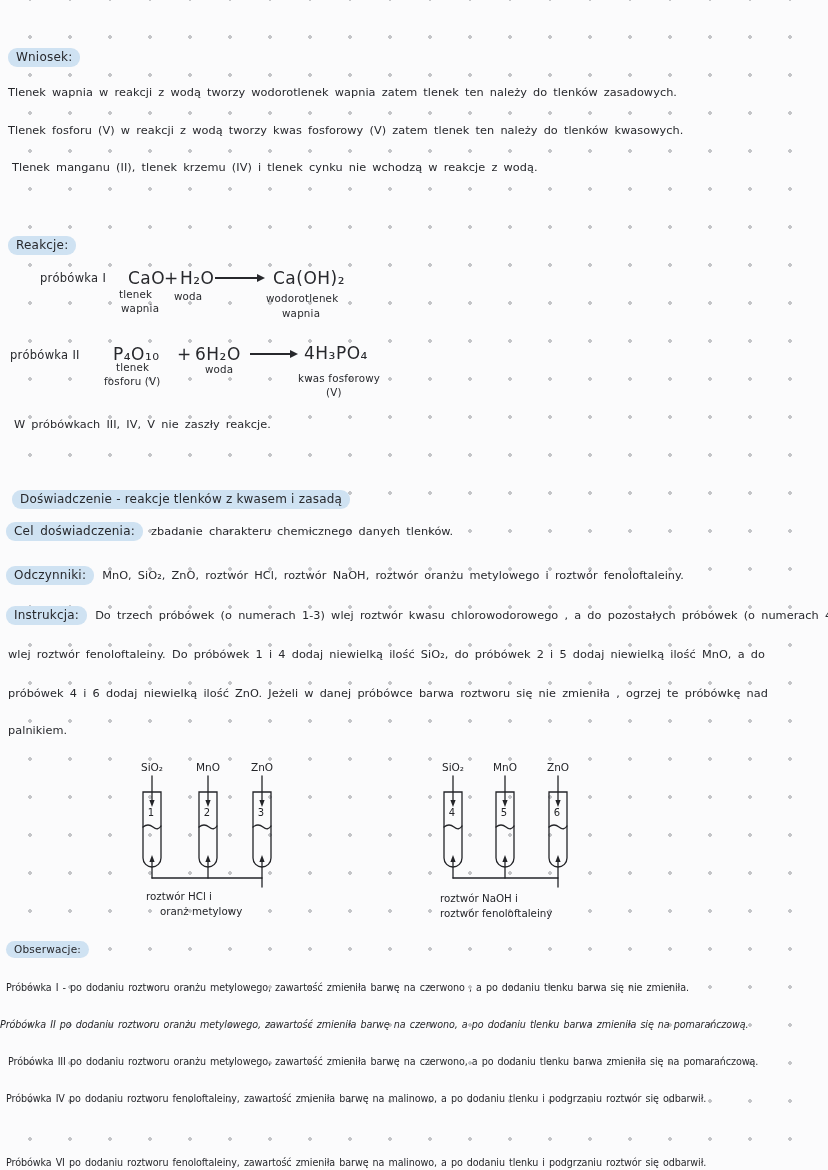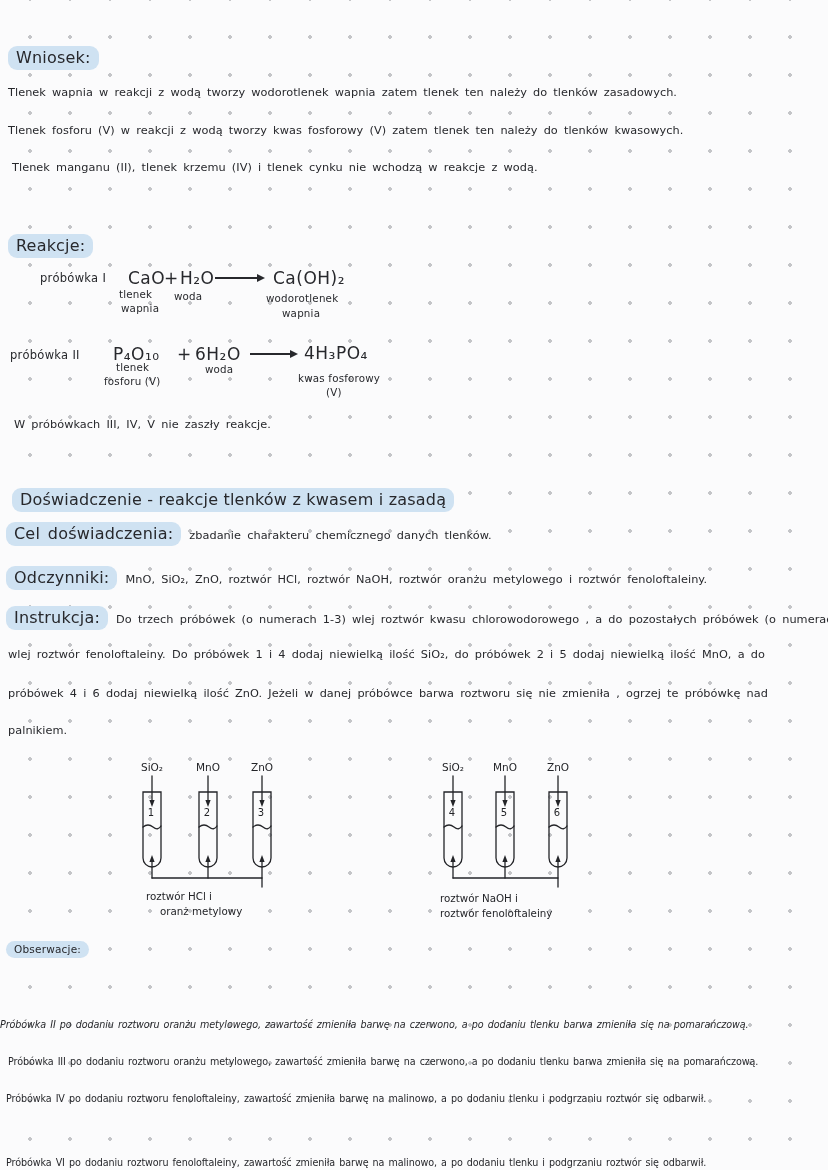--- a/index.html
+++ b/index.html
@@ -13,21 +13,21 @@
     font-family:"DejaVu Sans", sans-serif;
     color:#27282c;
     overflow:hidden;
   }
   .abs{position:absolute;white-space:nowrap;}
   .hl{
     display:inline-block;
     background:#cfe2f2;
     border-radius:9px;
     padding:2px 8px 3px 8px;
-    font-size:16px;
+    font-size:12px;
     letter-spacing:0.2px;
   }
   .t11{font-size:11.3px;word-spacing:2.5px;letter-spacing:0.05px;}
   .t10{font-size:9.6px;word-spacing:1.2px;letter-spacing:-0.1px;}
   .chem{font-size:17px;letter-spacing:0.5px;}
   .cap{font-size:10.3px;letter-spacing:0.2px;}
   .lbl{font-size:11.5px;letter-spacing:0.3px;}
   .inline-lead{margin-right:8px;}
   .rarrow{position:absolute;height:1.6px;background:#27282c;}
   .rarrow::after{
@@ -163,18 +163,19 @@
     <polygon class="fillink" points="125.4,105 130.6,105 128,98"></polygon>
 
     <path class="stroke" d="M23 121 H128 M128 121 V130"></path>
     <text x="10" y="145" font-size="10.3">roztwór NaOH i</text>
     <text x="10" y="160" font-size="10.3">roztwór fenoloftaleiny</text>
   </svg>
 
   <div class="abs" style="left:6px;top:938px;">
     <span class="hl" style="font-size:10.5px;">Obserwacje:</span>
   </div>
+  <div class="abs t10" style="left:6px;top:982px;">Próbówka I - po dodaniu roztworu oranżu metylowego, zawartość zmieniła barwę na czerwono , a po dodaniu tlenku barwa się nie zmieniła.</div>
   <div class="abs t10" style="left:0;top:1019px;font-style:italic;">Próbówka II po dodaniu roztworu oranżu metylowego, zawartość zmieniła barwę na czerwono, a po dodaniu tlenku barwa zmieniła się na pomarańczową.</div>
   <div class="abs t10" style="left:8px;top:1056px;">Próbówka III po dodaniu roztworu oranżu metylowego, zawartość zmieniła barwę na czerwono, a po dodaniu tlenku barwa zmieniła się na pomarańczową.</div>
   <div class="abs t10" style="left:6px;top:1093px;">Próbówka IV po dodaniu roztworu fenoloftaleiny, zawartość zmieniła barwę na malinowo, a po dodaniu tlenku i podgrzaniu roztwór się odbarwił.</div>
   <div class="abs t10" style="left:6px;top:1157px;">Próbówka VI po dodaniu roztworu fenoloftaleiny, zawartość zmieniła barwę na malinowo, a po dodaniu tlenku i podgrzaniu roztwór się odbarwił.</div>
 
 </div>
 
 </body></html>

